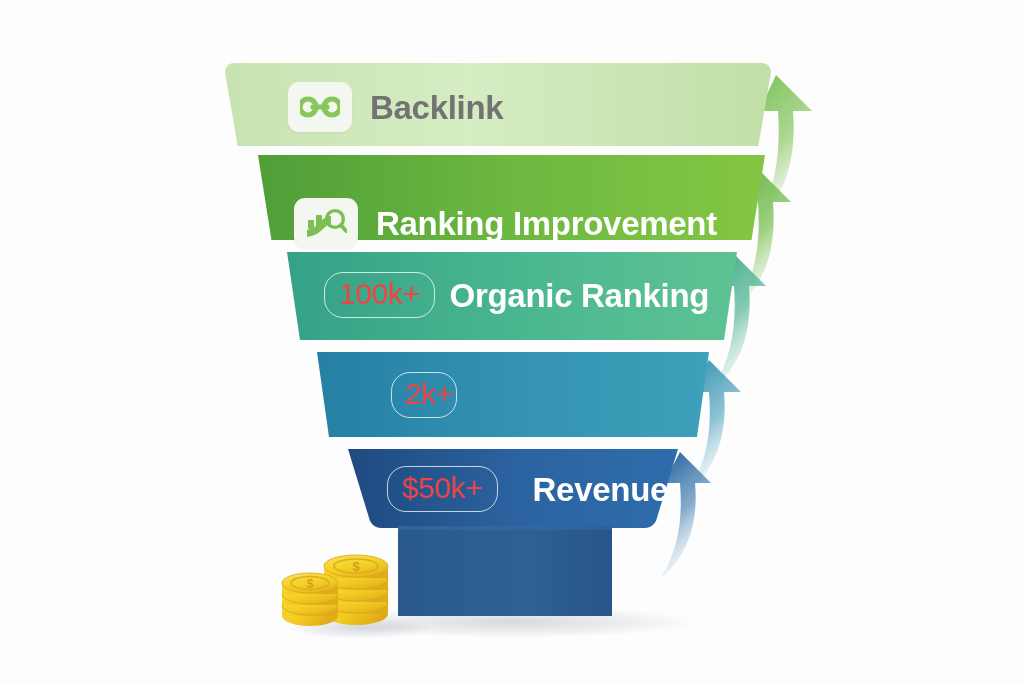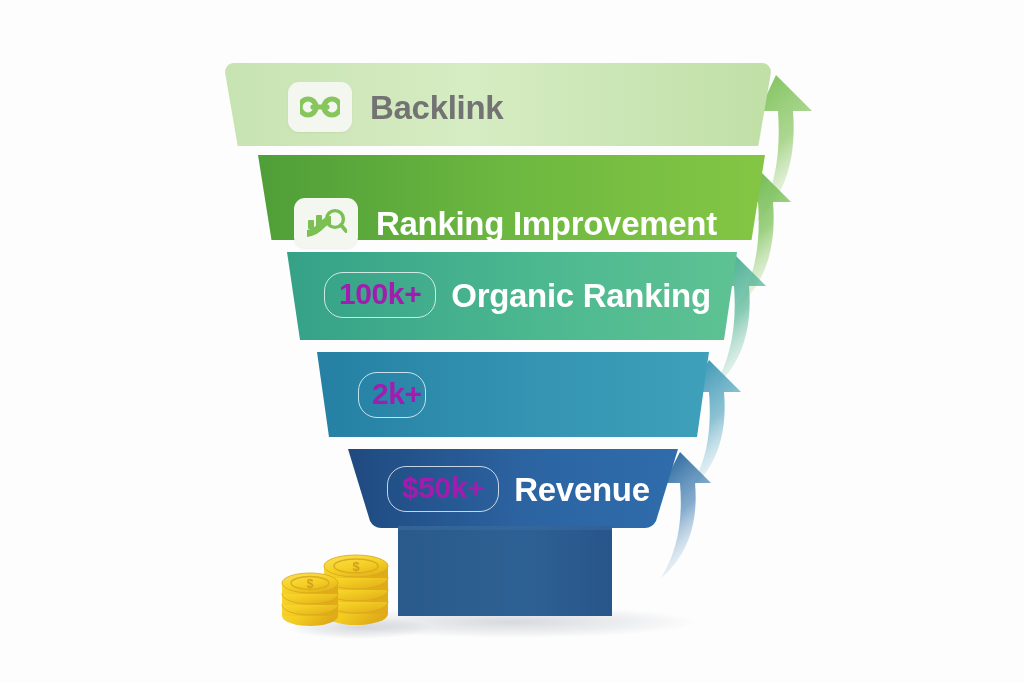--- a/index.html
+++ b/index.html
@@ -49,23 +49,23 @@
     display: flex;
     align-items: center;
     justify-content: center;
     margin-right: 18px;
     flex: 0 0 auto;
     box-shadow: 0 1px 2px rgba(0,0,0,0.06);
   }
   .tier-badge {
     border: 1.6px solid rgba(255,255,255,0.75);
     border-radius: 19px;
-    color: #a21caf;
+    color: #ef4444;
     font-size: 29px;
-    font-weight: bold;
+    font-weight: normal;
     letter-spacing: -0.4px;
     padding: 6px 14px 8px 14px;
     margin-right: 15px;
     line-height: 1;
     flex: 0 0 auto;
     white-space: nowrap;
   }
   .tier-text {
     font-size: 33px;
     font-weight: bold;
@@ -73,26 +73,26 @@
     white-space: nowrap;
     line-height: 1;
   }
   .tier-text.light { color: #ffffff; }
   .tier-text.dark  { color: #737373; }
 
   #row-1 { left: 288px; top: 82px;  }
   #row-2 { left: 294px; top: 174px; margin-top: 24px; }
   #row-3 { left: 324px; top: 272px; }
   #row-4 { left: 358px; top: 372px; }
-  #row-5 { left: 387px; top: 466px; }
+  #row-5 { left: 387px; top: 466px; gap: 20px; }
 
   #row-3 .tier-badge, #row-4 .tier-badge, #row-5 .tier-badge {
     font-size: 30px;
   }
-  #row-4 .tier-badge { padding: 6px 3px 8px 13px; }
+  #row-4 .tier-badge { padding: 6px 3px 8px 13px; margin-left: 33px; }
 </style>
 </head>
 <body>
 
 <div id="stage">
 
   <svg id="funnel-svg" viewBox="0 0 1024 683">
     <defs>
 
       <linearGradient id="g-t1" x1="0" y1="0" x2="1" y2="0">

